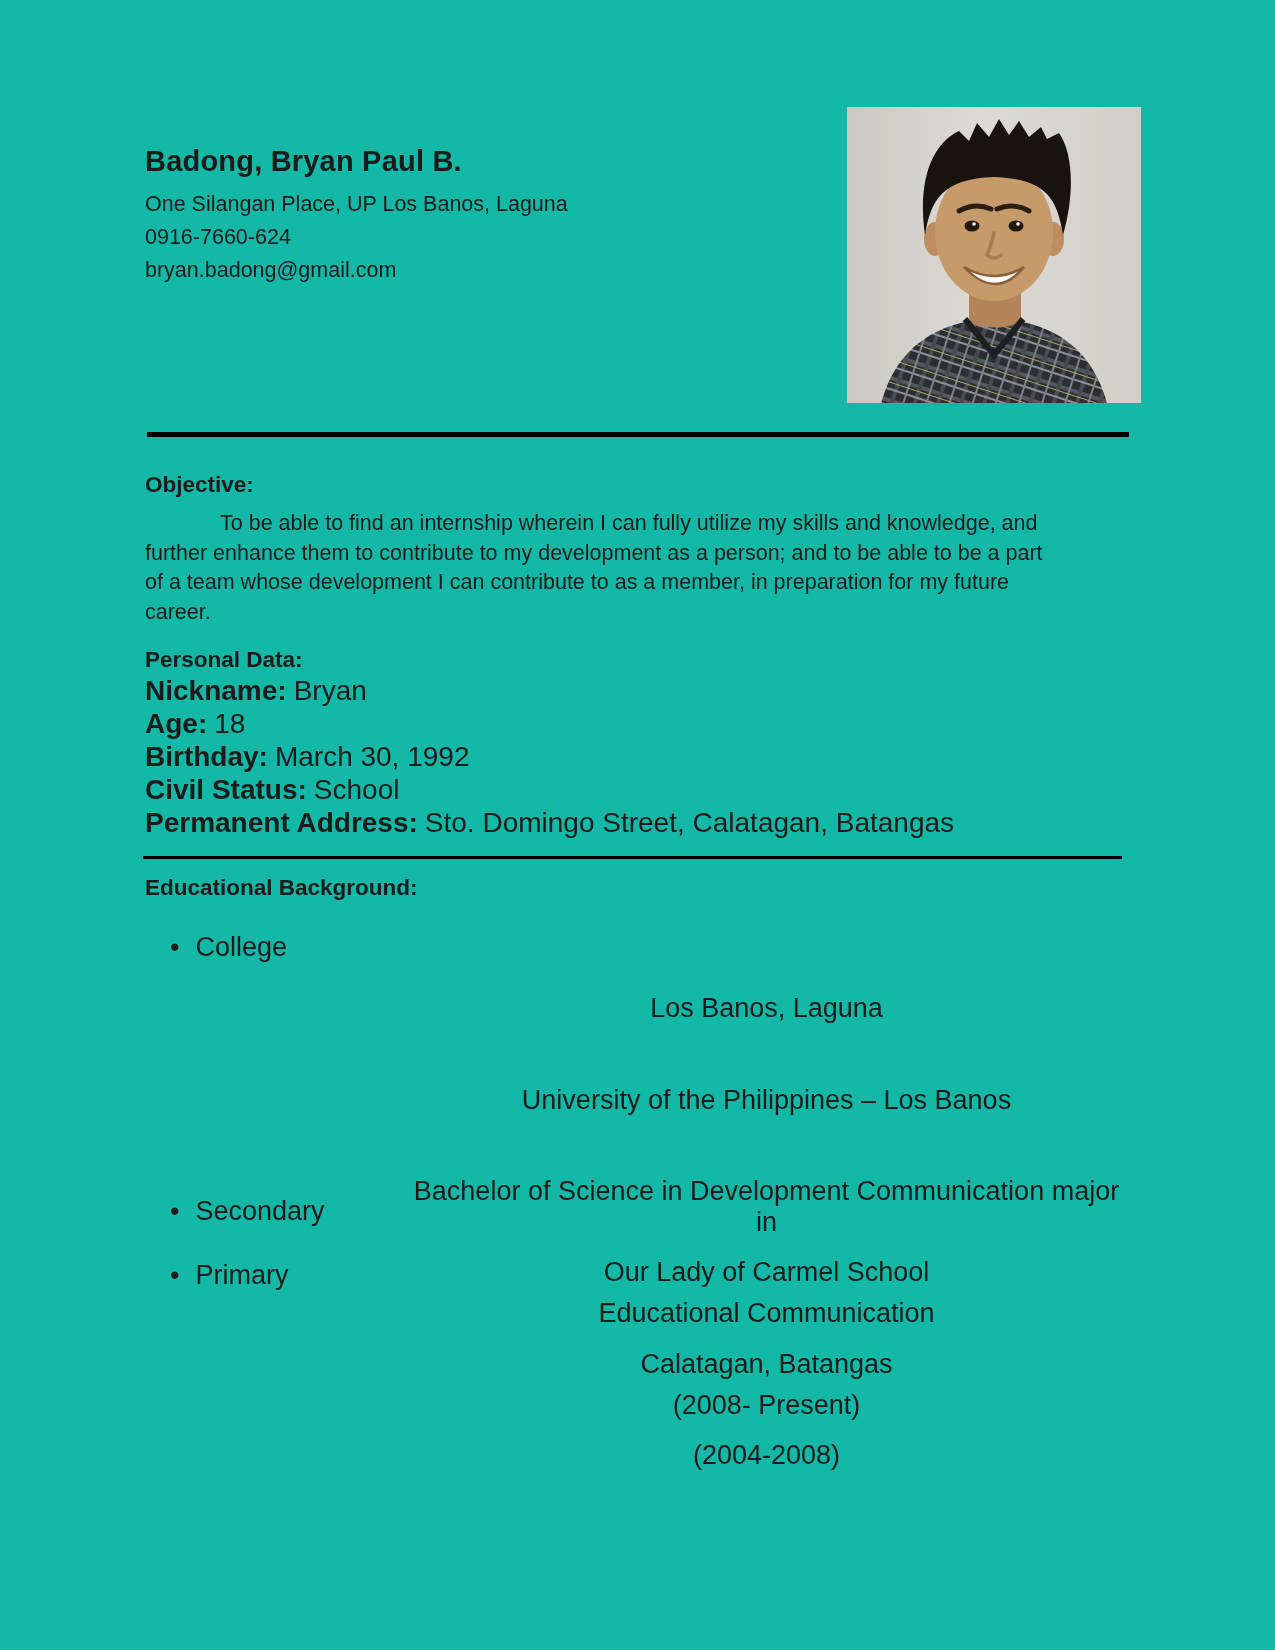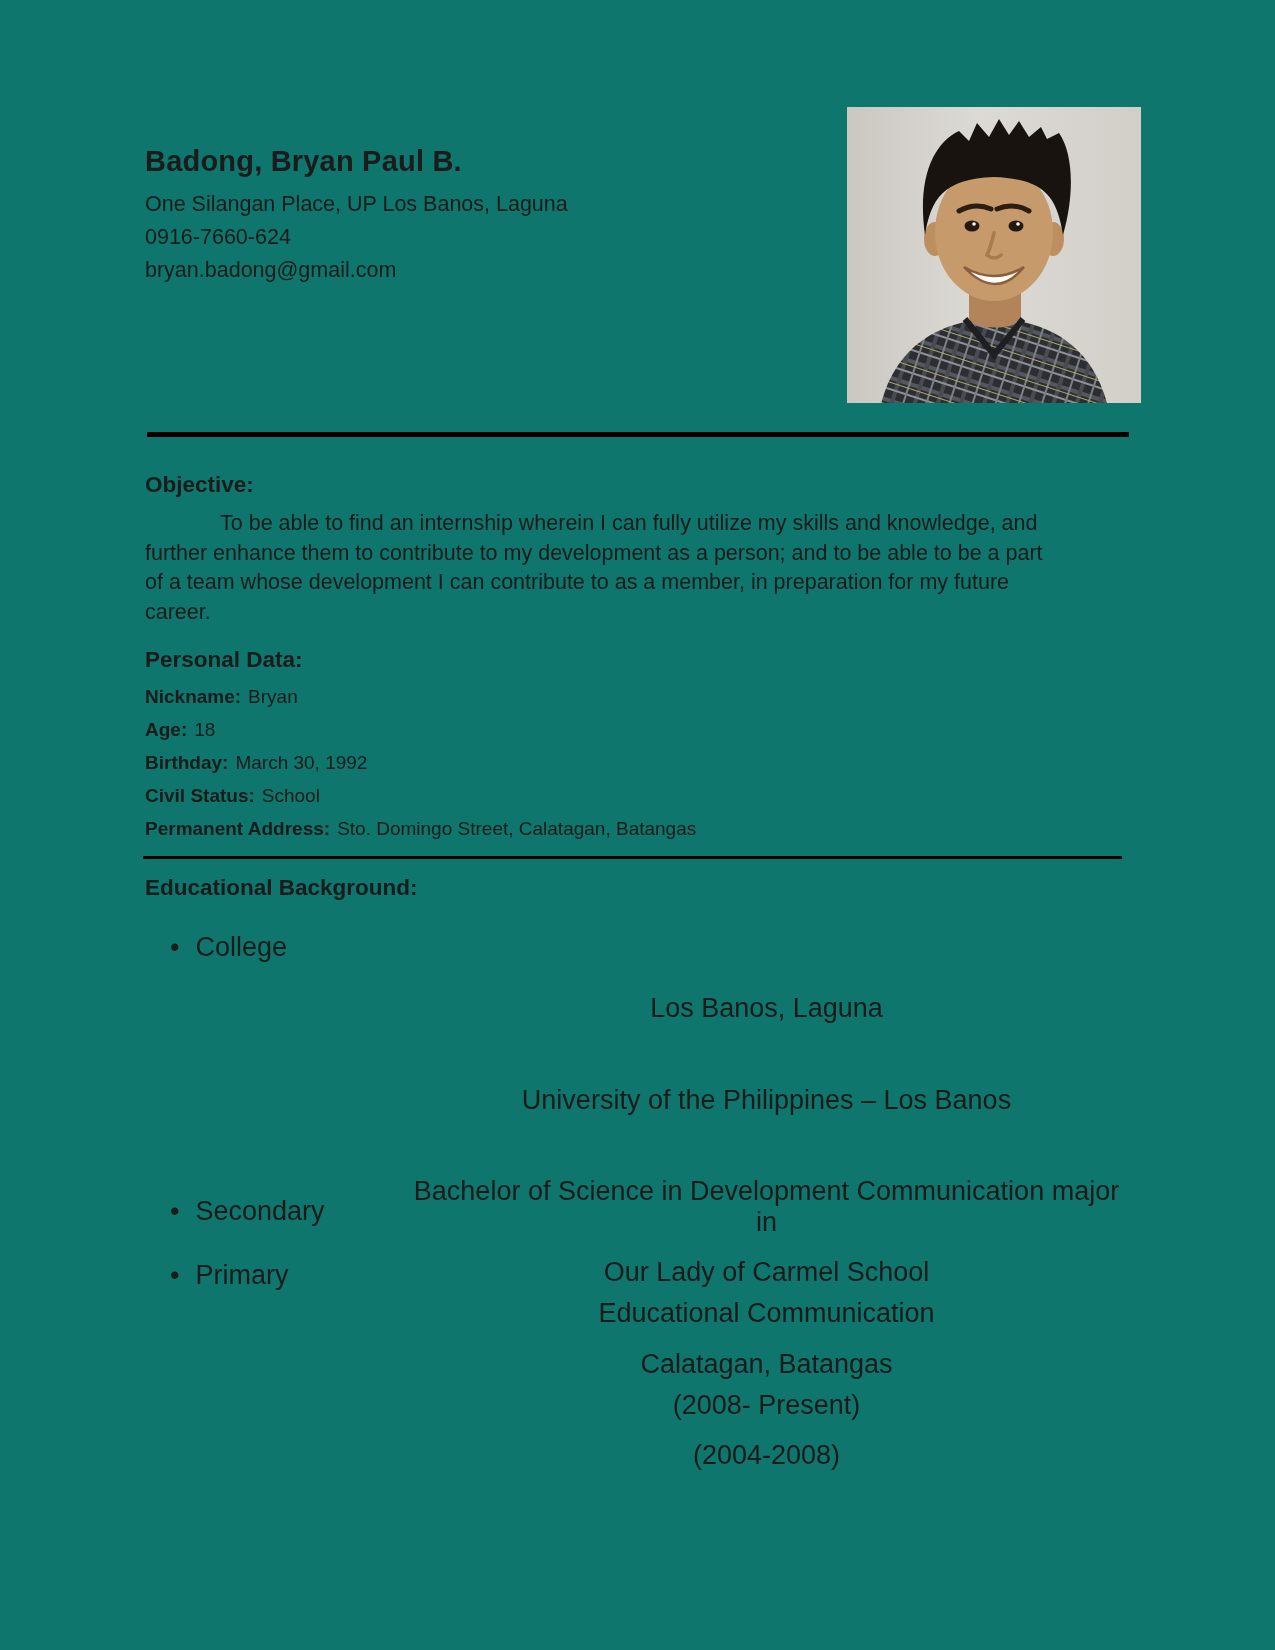--- a/index.html
+++ b/index.html
@@ -1,19 +1,19 @@
 <!DOCTYPE html>
 <html><head>
 <meta charset="utf-8">
 <style>
   html,body{margin:0;padding:0;background:#ffffff;}
   .page{
     position:relative;
     width:1275px;height:1650px;
-    background:#0f766e;
+    background:#14b8a6;
     color:#1b1b1b;
     font-family:"Liberation Sans", sans-serif;
     overflow:hidden;
   }
   
   .header{position:absolute;left:145px;top:143px;}
   .header h1{font-size:29px;font-weight:700;margin:0 0 9px 0;line-height:36px;letter-spacing:0.2px;}
   .contact{font-size:21.5px;line-height:33px;}
   
   .photo{position:absolute;left:847px;top:107px;width:294px;height:296px;}
@@ -22,22 +22,22 @@
   .rule{position:absolute;background:#000;}
   .rule1{left:147px;top:432px;width:982px;height:5px;}
   .rule2{left:143px;top:856px;width:979px;height:3px;}
   
   h2{font-size:22.5px;font-weight:700;margin:0;line-height:28px;}
   
   .objective{position:absolute;left:145px;top:471px;width:915px;}
   .objective p{margin:10px 0 0 0;font-size:21.5px;line-height:29.5px;text-indent:75px;}
   
   .personal{position:absolute;left:145px;top:646px;width:985px;}
-  .personal h2{margin-bottom:6px;}
-  .field{font-size:19px;line-height:33px;}
+  .personal h2{margin-bottom:0;}
+  .field{font-size:28px;line-height:33px;}
   .field .label{font-weight:700;margin-right:7px;}
   
   .education-heading{position:absolute;left:145px;top:874px;}
   .edu-entry{position:absolute;left:145px;width:985px;font-size:27px;}
   .edu-college{top:932px;}
   .edu-secondary{top:1196px;}
   .edu-primary{top:1260px;}
   .edu-level{position:absolute;left:25px;top:0;line-height:30.5px;}
   .bullet{display:inline-block;margin-right:16px;}
   .edu-lines{margin-left:258px;width:727px;text-align:center;line-height:30.5px;white-space:pre-wrap;}

